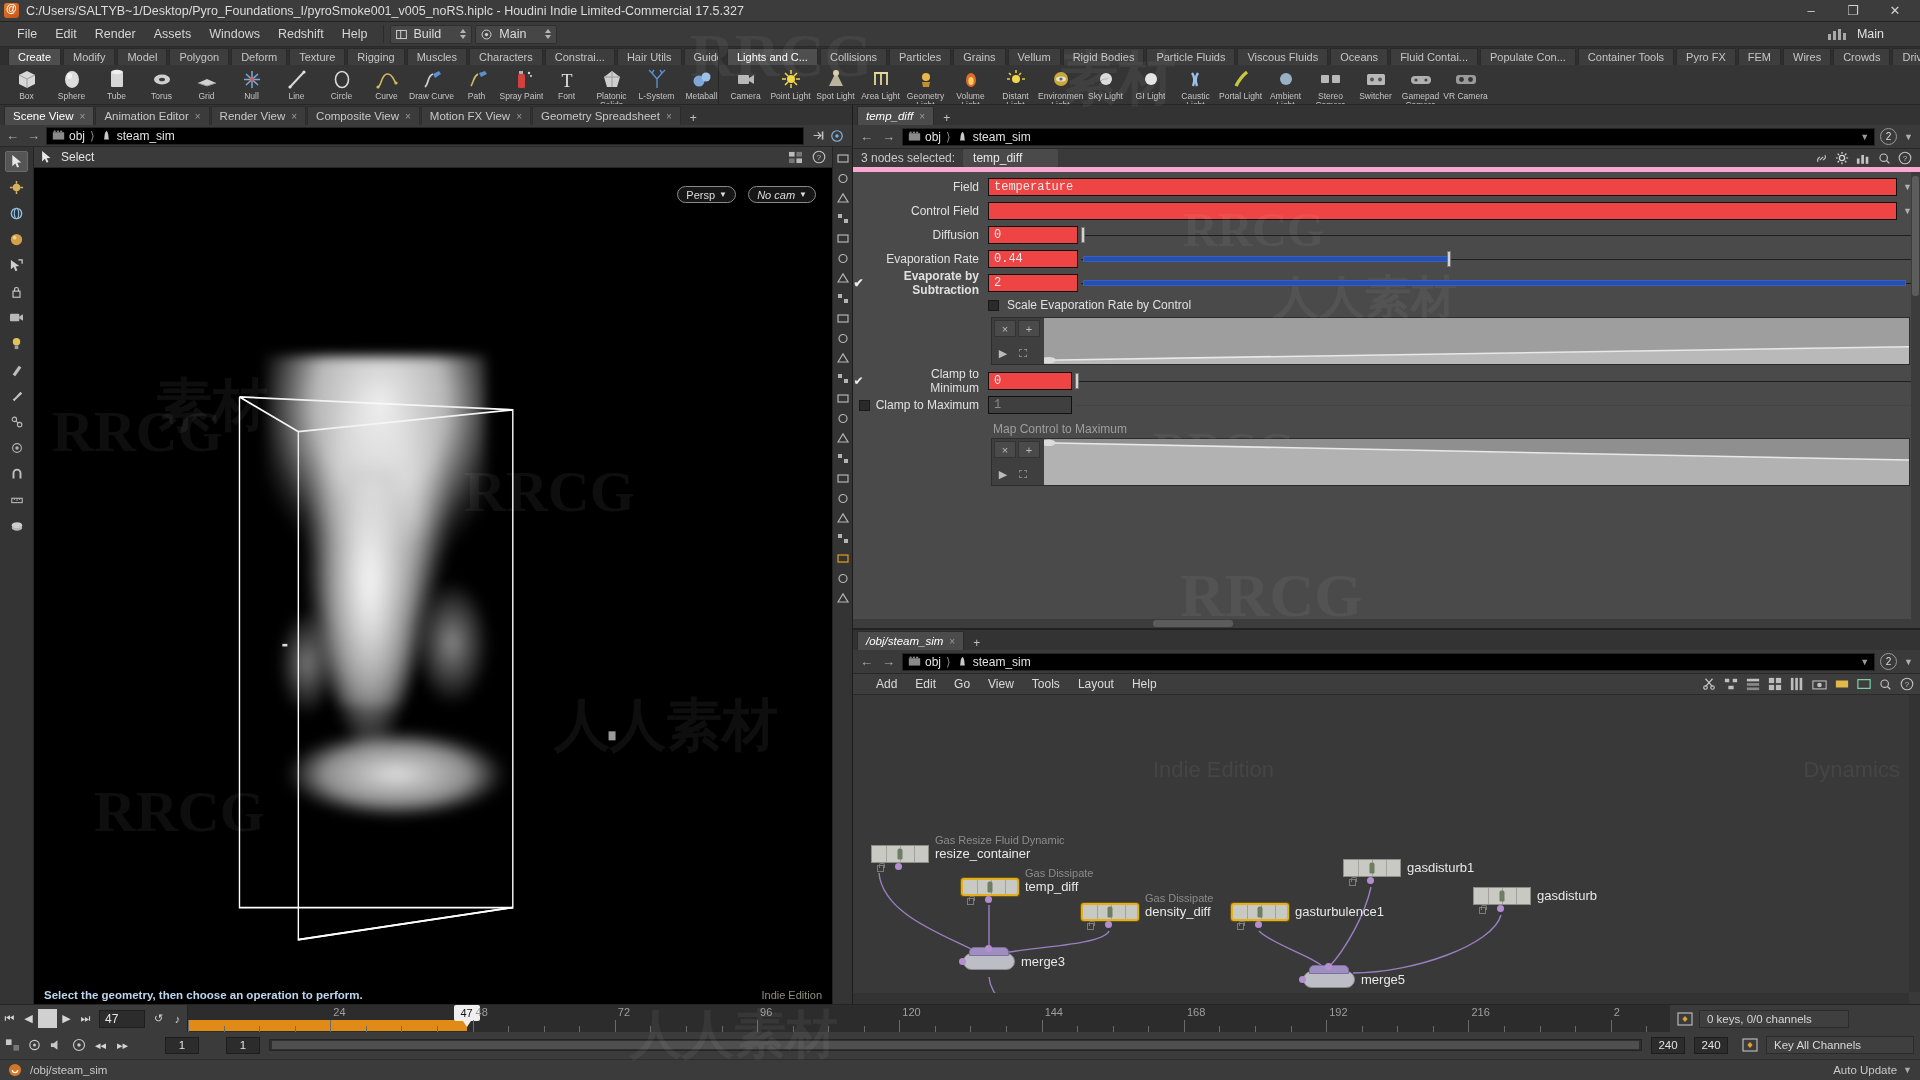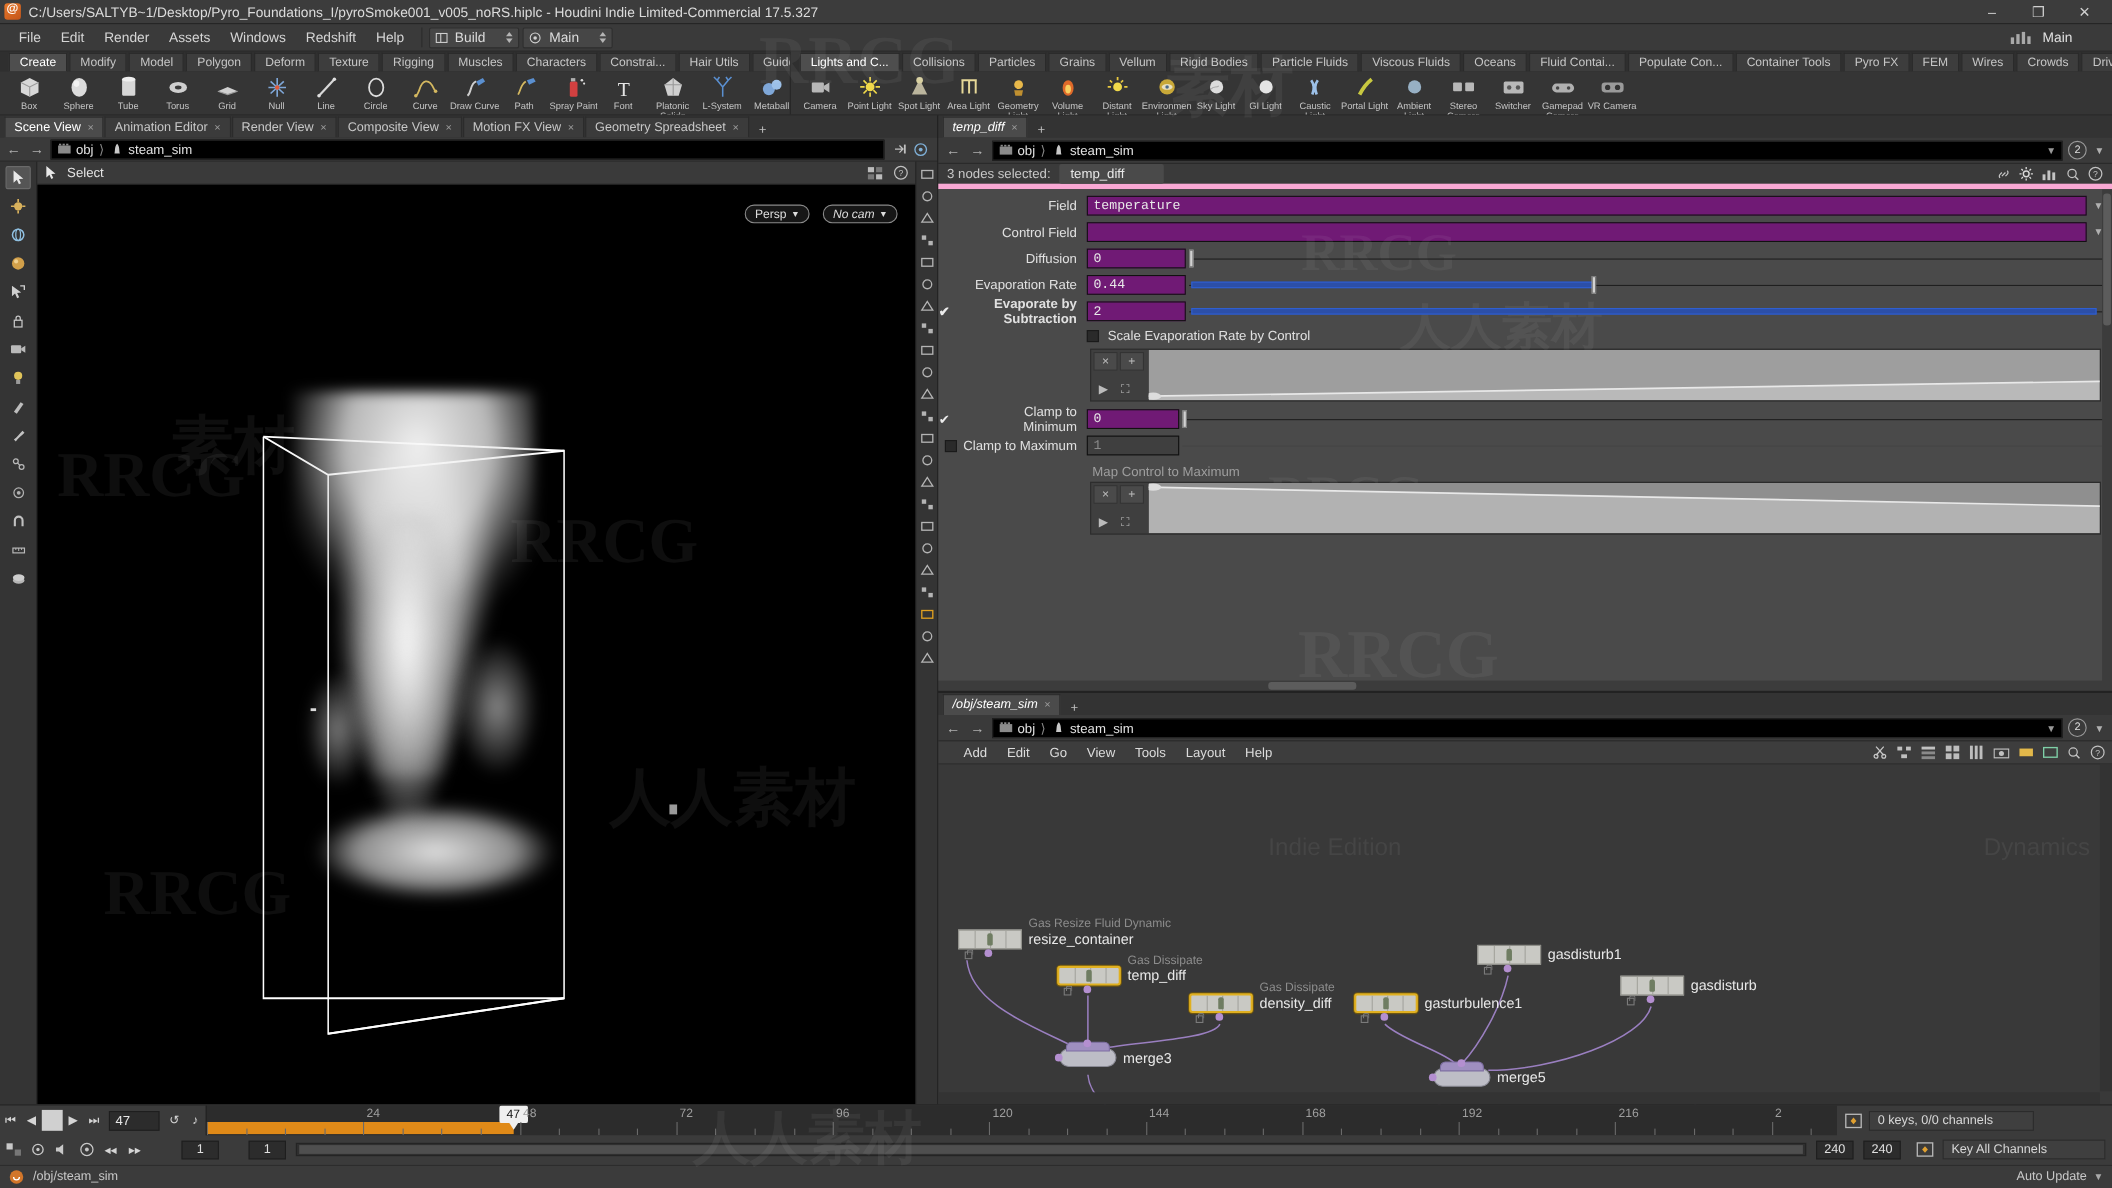--- a/index.html
+++ b/index.html
@@ -101,21 +101,21 @@
   .circ-badge { width:17px; height:17px; border-radius:50%; border:1px solid #9a9a9a; display:flex;
     align-items:center; justify-content:center; font-size:10px; color:#ddd; }
   .nodesel { height:23px; background:#3a3a3a; display:flex; align-items:center; gap:8px; padding:0 8px;
     border-bottom:5px solid #f9a8d4; font-size:12px; }
   .nodesel .nm { background:#4a4a4a; padding:2px 36px 2px 10px; border-radius:2px; color:#e8e8e8;
     font-family:"Liberation Sans",sans-serif; }
   .nodesel .icons { margin-left:auto; display:flex; gap:7px; align-items:center; }
   .paramsbody { flex:1; background:#4a4a4a; overflow:hidden; position:relative; padding-top:5px; }
   .prow { display:flex; align-items:center; height:20px; margin-bottom:4px; padding-right:8px; }
   .plabel { width:135px; text-align:right; padding-right:9px; font-size:12px; color:#e0e0e0; flex:none; }
-  .pfield { height:18px; background:#701a75; border:1px solid #111; color:#e8e8e8; font-size:12px;
+  .pfield { height:18px; background:#ef4444; border:1px solid #111; color:#e8e8e8; font-size:12px;
     display:flex; align-items:center; padding:0 5px; font-family:"Liberation Mono", monospace; }
   .pslider { flex:1; height:18px; position:relative; background:transparent; margin-left:3px; }
   .pslider .track { position:absolute; left:0; right:0; top:9px; height:1px; background:#1f1f1f; }
   .pslider .fill { position:absolute; left:2px; top:6px; height:6px; border:1px solid #2f5fd0;
     background:#2c4fa8; }
   .pslider .knob { position:absolute; top:1px; width:4px; height:16px; background:#d2d2d2; border:1px solid #777; }
   .chk { width:11px; height:11px; flex:none; display:flex; align-items:center; justify-content:center;
     font-size:11px; color:#fff; }
   .chk.on:before { content:"✔"; font-size:12px; color:#ececec; }
   .chk.off { background:#2a2a2a; border:1px solid #1a1a1a; }
@@ -808,20 +808,24 @@
                       background:radial-gradient(ellipse 50% 50% at 50% 50%, rgba(225,225,225,.55), transparent 82%);"></div>
           <div class="smoke" style="left:382px;top:400px;width:90px;height:150px;
                       background:radial-gradient(ellipse 50% 50% at 40% 50%, rgba(228,228,228,.6), transparent 84%);"></div>
 
           <div class="wm" style="left:18px;top:230px;font-size:58px;">RRCG</div>
           <div class="wm cn" style="left:122px;top:200px;font-size:56px;">素材</div>
           <div class="wm" style="left:430px;top:290px;font-size:58px;">RRCG</div>
           <div class="wm cn" style="left:520px;top:520px;font-size:56px;">人人素材</div>
           <div class="wm" style="left:60px;top:610px;font-size:58px;">RRCG</div>
 
+          <div class="vp-status">
+            <span>Select the geometry, then choose an operation to perform.</span>
+            <span class="vp-indie">Indie Edition</span>
+          </div>
         </div>
       </div>
 
       <div class="vprightcol" id="vp-right-col">
           <div class="vrb">
             <svg width="14" height="13" viewBox="0 0 14 13">
               <rect x="2" y="3" width="10" height="7" fill="none" stroke="#b4b4b4" stroke-width="1.2"></rect>
             </svg>
           </div>
           <div class="vrb">

